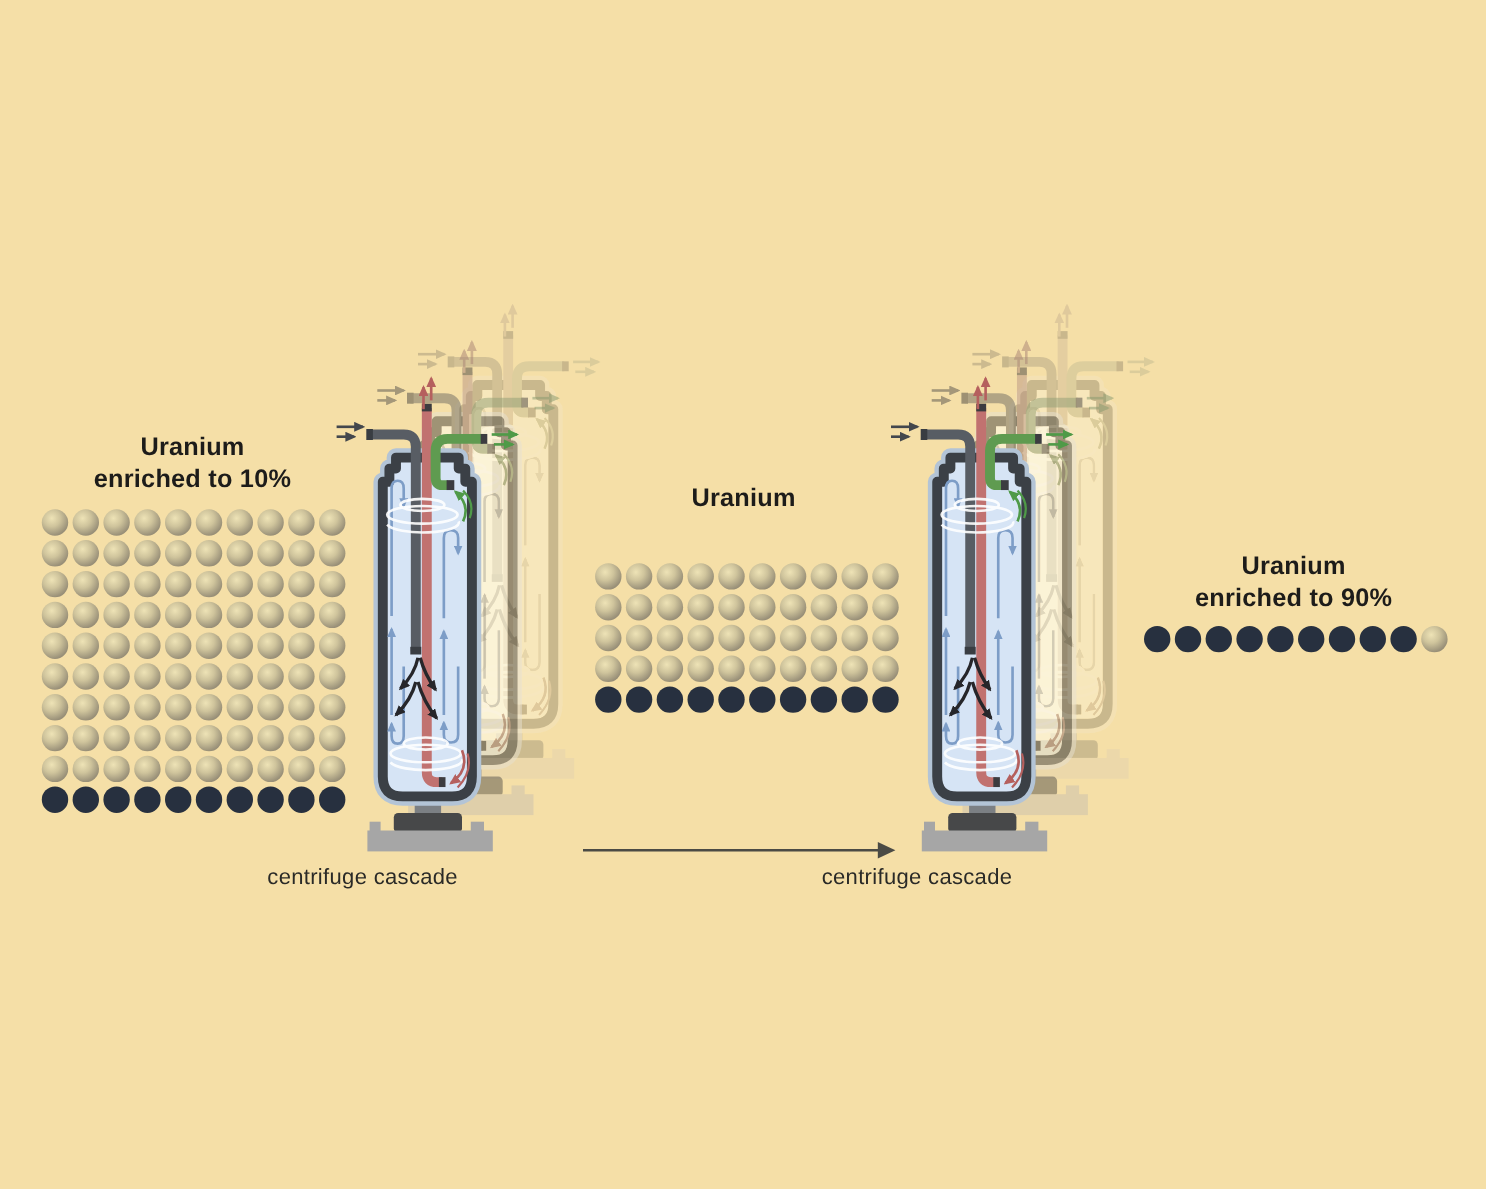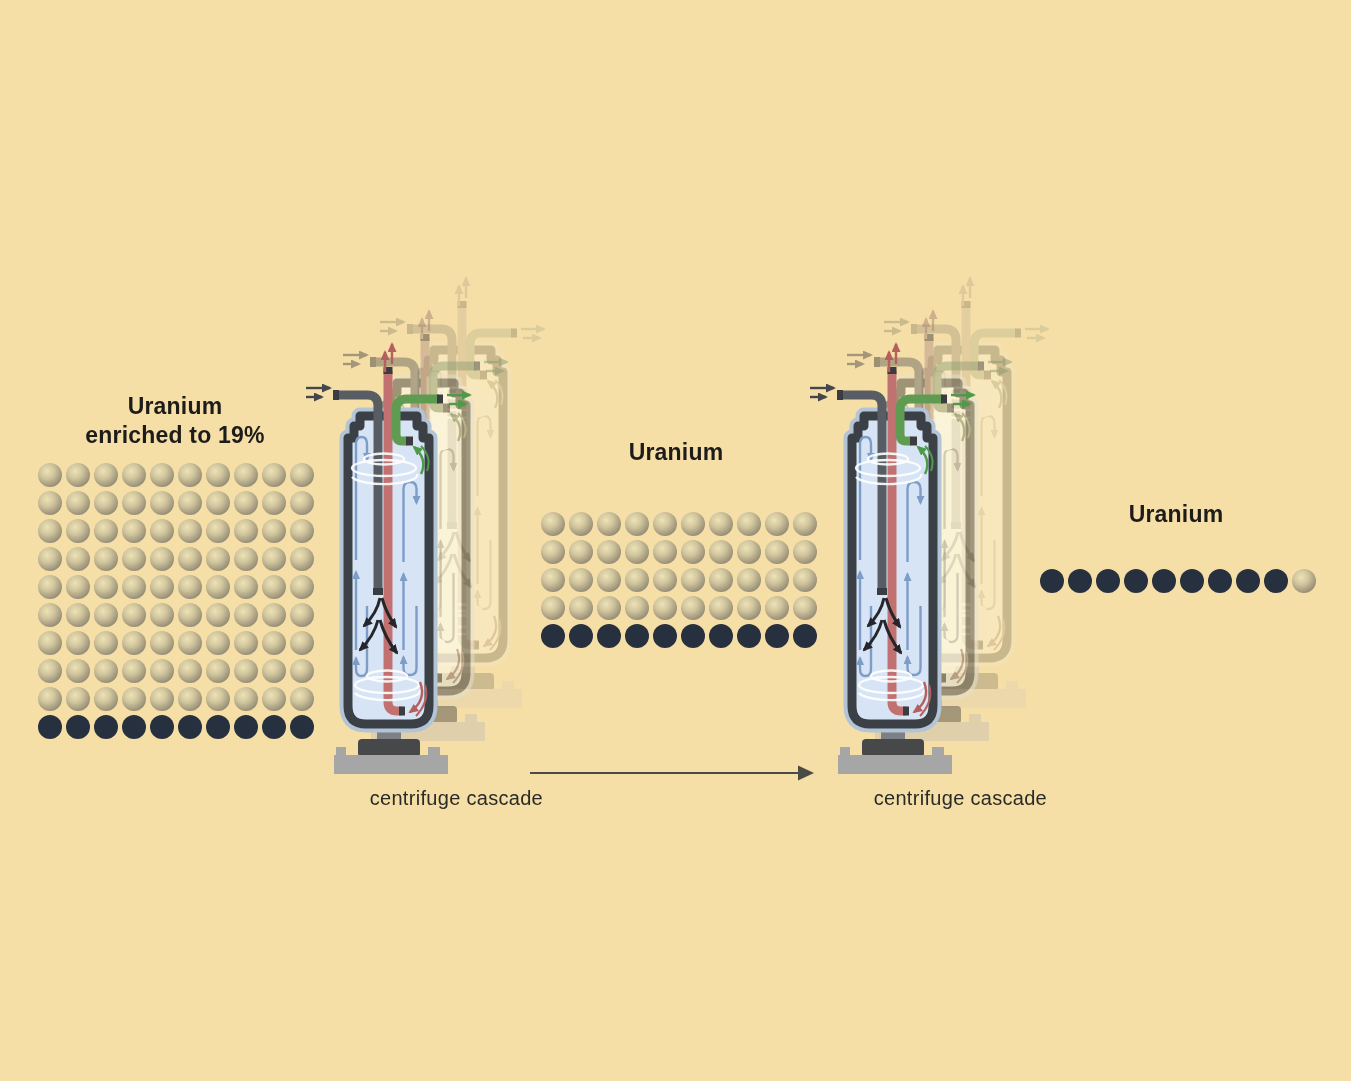--- a/index.html
+++ b/index.html
@@ -1,43 +1,44 @@
 <!DOCTYPE html>
 <html style="--bg: #f5dfa7; --darkdot: #27303f; --tanhi: #eee3b6; --tanlo: #7f7767; --title: #1d1c1a; --caption: #2a2a27;"><head>
 <meta charset="utf-8">
 <style>
   html,body{margin:0;padding:0;}
   body{font-family:"Liberation Sans", sans-serif;}
   .canvas{position:relative;width:1351px;height:1081px;background:var(--bg,#f5dfa7);overflow:hidden;}
   .stage-title{position:absolute;width:300px;text-align:center;font-weight:700;font-size:23px;
     line-height:29px;color:var(--title,#1d1c1a);letter-spacing:.2px;}
-  .cascade-caption{position:absolute;width:300px;text-align:right;font-weight:400;font-size:20px;
+  .cascade-caption{position:absolute;width:300px;text-align:left;font-weight:400;font-size:20px;
     color:var(--caption,#2a2a27);letter-spacing:.3px;}
   .dot-grid{position:absolute;display:grid;}
   .dot{width:24px;height:24px;margin:2px;border-radius:50%;}
   .dot.tan{background:radial-gradient(circle at 38% 34%, var(--tanhi,#eee3b6) 0%, #cfc49c 35%, #9a9179 72%, var(--tanlo,#7f7767) 100%);}
   .dot.dark{background:var(--darkdot,#27303f);}
   svg.overlay{position:absolute;left:0;top:0;}
   .g2{opacity:.5;filter:sepia(.55) saturate(.75) brightness(1.04);}
   .g3{opacity:.26;filter:sepia(.7) saturate(.6) brightness(1.05);}
 </style>
 </head>
 <body>
 
 <div class="canvas">
 
   <div class="stage-title" style="left:25px;top:392px">
     <div>Uranium</div>
-    <div>enriched to 19%</div>
+    <div>enriched to 10%</div>
   </div>
   <div class="stage-title" style="left:526px;top:438px">
     <div>Uranium</div>
   </div>
   <div class="stage-title" style="left:1026px;top:500px">
     <div>Uranium</div>
+    <div>enriched to 90%</div>
   </div>
 
   <div class="dot-grid" id="grid-s10" style="left: 36px; top: 461px; grid-template-columns: repeat(10, 28px); grid-auto-rows: 28px;">
       <div class="dot tan"></div>
       <div class="dot tan"></div>
       <div class="dot tan"></div>
       <div class="dot tan"></div>
       <div class="dot tan"></div>
       <div class="dot tan"></div>
       <div class="dot tan"></div>

